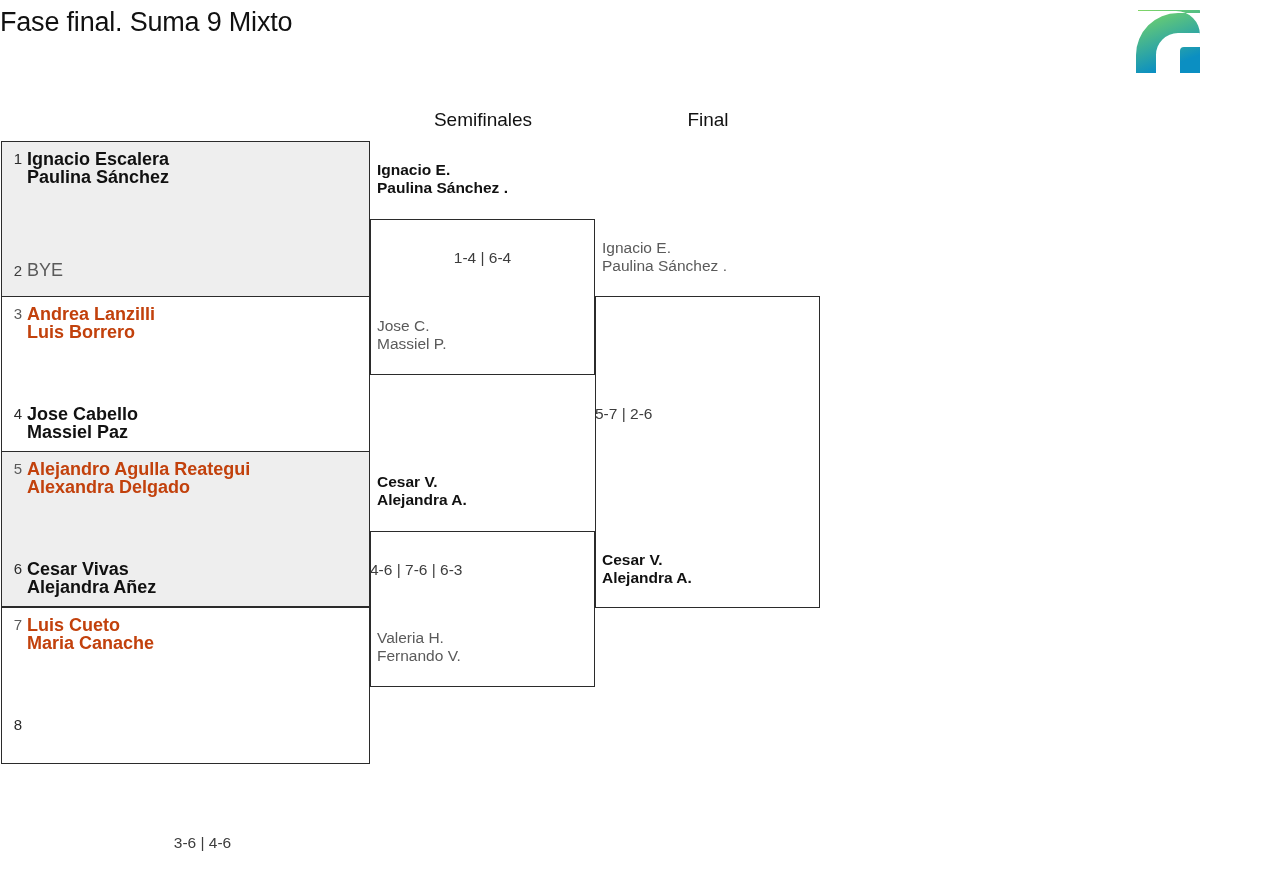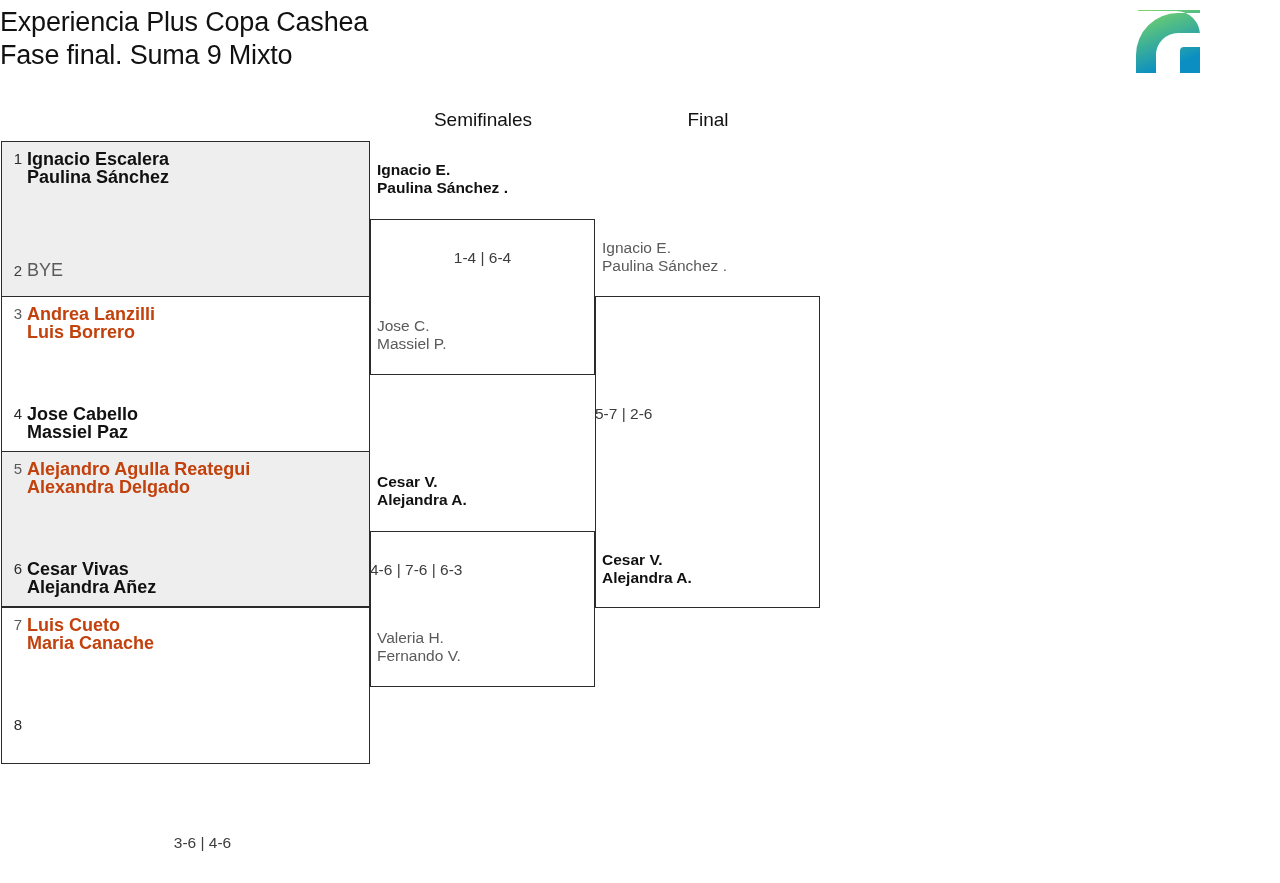--- a/index.html
+++ b/index.html
@@ -151,21 +151,20 @@
 
   
   #sc-sf1 { left: 370px; width: 225px; text-align: center; top: 249px; }
   #sc-sf2 { left: 370px; width: 225px; text-align: left; top: 561px; }
   #sc-f1  { left: 595px; width: 225px; top: 405px; }
 </style>
 </head>
 <body>
 
 <div class="title-block">
-  <div class="title-line">Experiencia Plus Copa Cashea</div>
   <div class="title-line">Fase final. Suma 9 Mixto</div>
 </div>
 
 <div class="logo">
   <svg viewBox="0 0 66 64" width="66" height="64" aria-hidden="true">
     <defs>
       <linearGradient id="lg" x1="0" y1="0" x2="0.25" y2="1">
         <stop offset="0%" stop-color="#c6f53f"></stop>
         <stop offset="48%" stop-color="#63c877"></stop>
         <stop offset="100%" stop-color="#0b8fc2"></stop>

